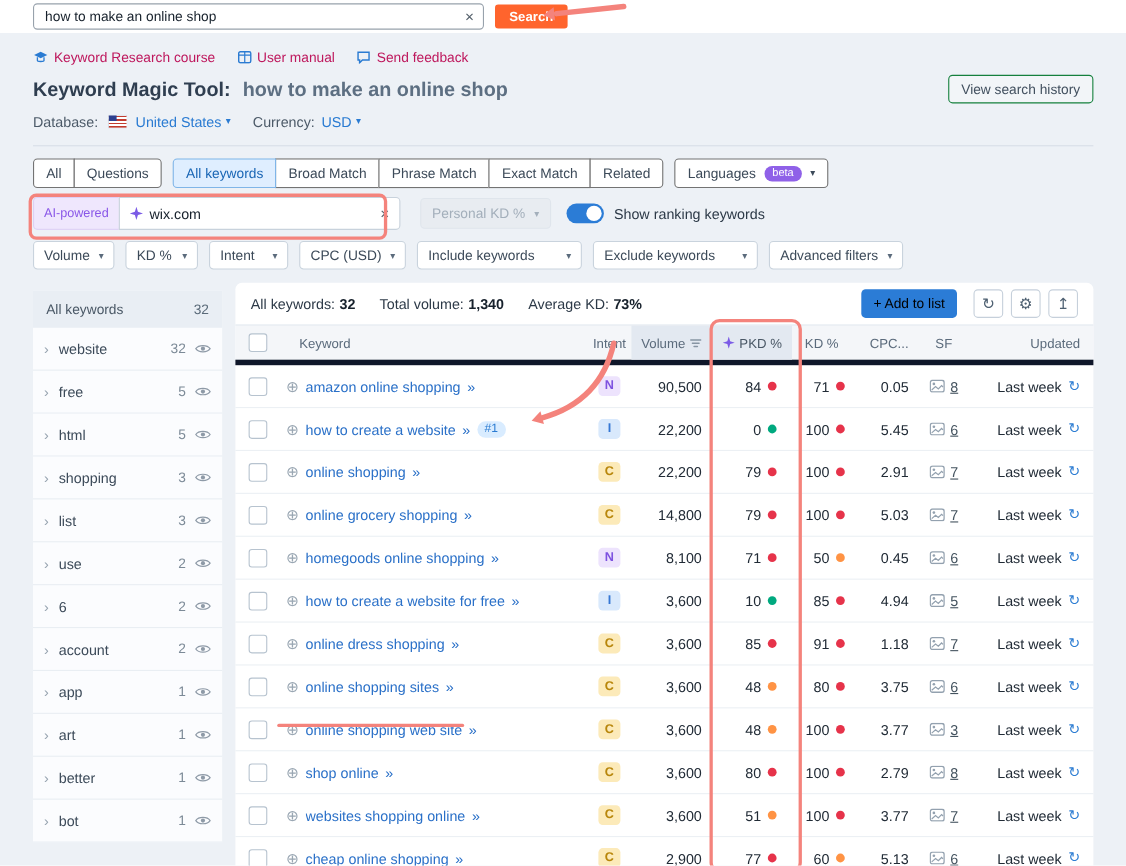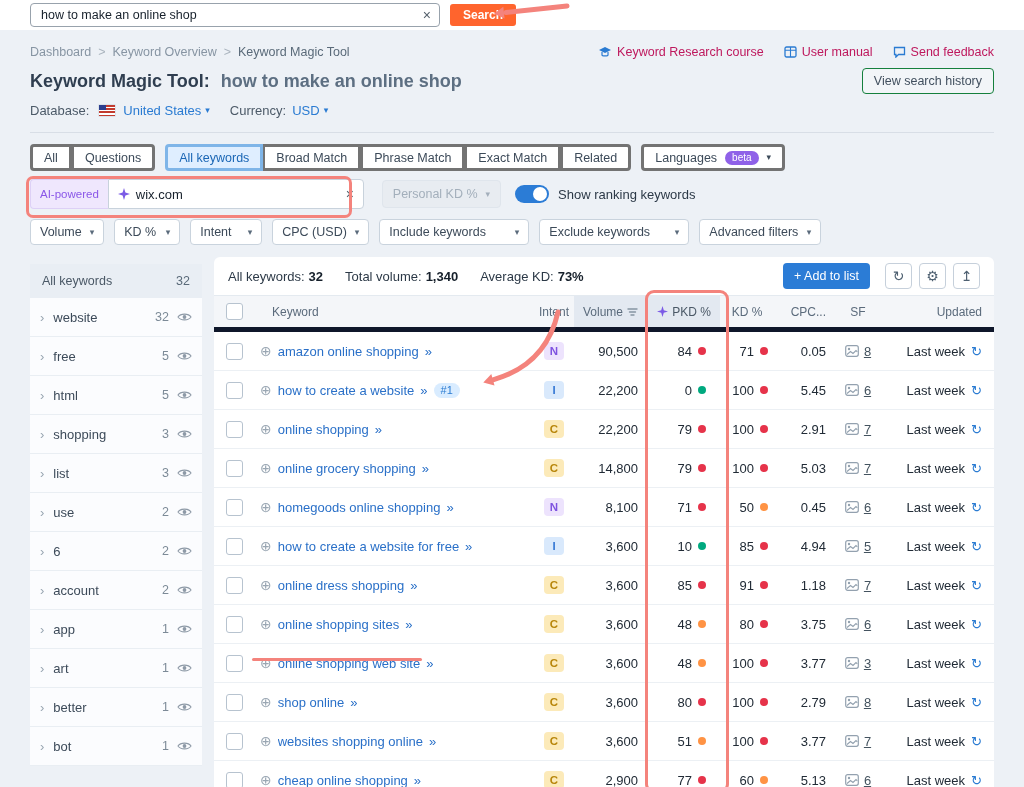--- a/index.html
+++ b/index.html
@@ -41,21 +41,21 @@
   .loc-value{color:#2a7bd2;cursor:pointer;display:flex;align-items:center;gap:4px;}
   .flag{width:16px;height:11px;display:inline-block;position:relative;margin:0 2px 0 4px;
         background:repeating-linear-gradient(180deg,#c23b2e 0 1.6px,#fff 1.6px 3.2px);box-shadow:0 0 0 0.5px #c9d2dc;}
   .flag::after{content:"";position:absolute;left:0;top:0;width:7px;height:5px;background:#2c3f8f;}
   .chev{font-size:9px;color:inherit;line-height:1;}
   .divider{margin-top:13px;border-top:1px solid #d8dee6;}
 
   
   .tabs-row{margin-top:11px;height:27px;gap:10px;}
   .tab-group{display:flex;}
-  .tab-btn{height:27px;padding:0 11px;background:#fff;border:3px solid #737373;font:12.5px "Liberation Sans","DejaVu Sans",sans-serif;
+  .tab-btn{height:27px;padding:0 11px;background:#fff;border:1px solid #737373;font:12.5px "Liberation Sans","DejaVu Sans",sans-serif;
            color:#3c4a59;cursor:pointer;margin-left:-1px;display:flex;align-items:center;gap:6px;}
   .tab-group .tab-btn:first-child{border-radius:4px 0 0 4px;margin-left:0;}
   .tab-group .tab-btn:last-child{border-radius:0 4px 4px 0;}
   .tab-group .tab-btn:only-child{border-radius:4px;}
   .tab-btn.active{background:#dfeeff;border-color:#7fb5e8;color:#1a66b5;position:relative;z-index:2;}
   .lang-btn{border-radius:4px;margin-left:0;gap:8px;}
   .beta-pill{background:#8f61e8;color:#fff;font-size:10px;padding:1.5px 7px;border-radius:8px;}
 
   
   .ai-row{margin-top:9px;height:28px;display:flex;align-items:center;}
@@ -97,21 +97,21 @@
   .side-chev{color:#98a5b1;font-size:13px;}
   .side-label{margin-left:9px;font-size:13px;color:#3c4a59;flex:1;}
   .side-count{font-size:12.5px;color:#7c8a97;margin-right:8px;}
 
   
   .table-panel{flex:1;background:#fff;border-radius:6px 6px 0 0;min-height:530px;}
   .summary-row{height:38px;display:flex;align-items:center;padding:0 14px;font-size:13px;}
   .sum-item{margin-right:22px;color:#2c3947;}
   .sum-item b{margin-left:4px;color:#16202b;}
   .toolbar{margin-left:auto;display:flex;align-items:center;gap:7px;}
-  .add-btn{height:26px;padding:0 11px;background:#2b7cd6;color:#ffffff;border:0;border-radius:4px;
+  .add-btn{height:26px;padding:0 11px;background:#2b7cd6;color:#000000;border:0;border-radius:4px;
            font:12.5px "Liberation Sans","DejaVu Sans",sans-serif;cursor:pointer;margin-right:8px;}
   .icon-btn{width:27px;height:26px;border:1px solid #c6d0db;border-radius:4px;background:#fff;color:#4e6071;
             font-size:14px;display:flex;align-items:center;justify-content:center;cursor:pointer;padding:0;}
 
   .thead{height:31px;display:flex;align-items:stretch;background:#f4f6f9;border-top:1px solid #e4eaf0;border-bottom:5px solid #0f172a;
          font-size:12px;color:#5b6b7c;padding:0 12px;}
   .th{display:flex;align-items:center;}
   .th.sorted{background:#e3e9f1;}
   .trow{height:38px;display:flex;align-items:center;border-bottom:1px solid #ecf0f4;padding:0 12px;font-size:13px;}
 
@@ -161,21 +161,20 @@
     <div class="search-box">
       <input value="how to make an online shop" style="">
       <span class="search-clear">×</span>
     </div>
     <button class="search-btn">Search</button>
   </div>
 
   <div class="content">
 
     <div class="row between breadcrumb-row">
-      <div class="breadcrumb"><span class="crumb">Dashboard</span><span class="crumb-sep">&gt;</span><span class="crumb">Keyword Overview</span><span class="crumb-sep">&gt;</span><span class="crumb current">Keyword Magic Tool</span></div>
       <div class="header-links">
         <span class="hlink">
           <svg width="14" height="12" viewBox="0 0 14 12">
               <path d="M7 1 L13 4 L7 7 L1 4 Z" fill="#2a7bd2"></path>
               <path d="M4 6 v3 c0 1.2 6 1.2 6 0 V6" fill="none" stroke="#2a7bd2" stroke-width="1.2"></path>
             </svg>
           <span>Keyword Research course</span>
         </span>
         <span class="hlink">
           <svg width="13" height="12" viewBox="0 0 13 12">

